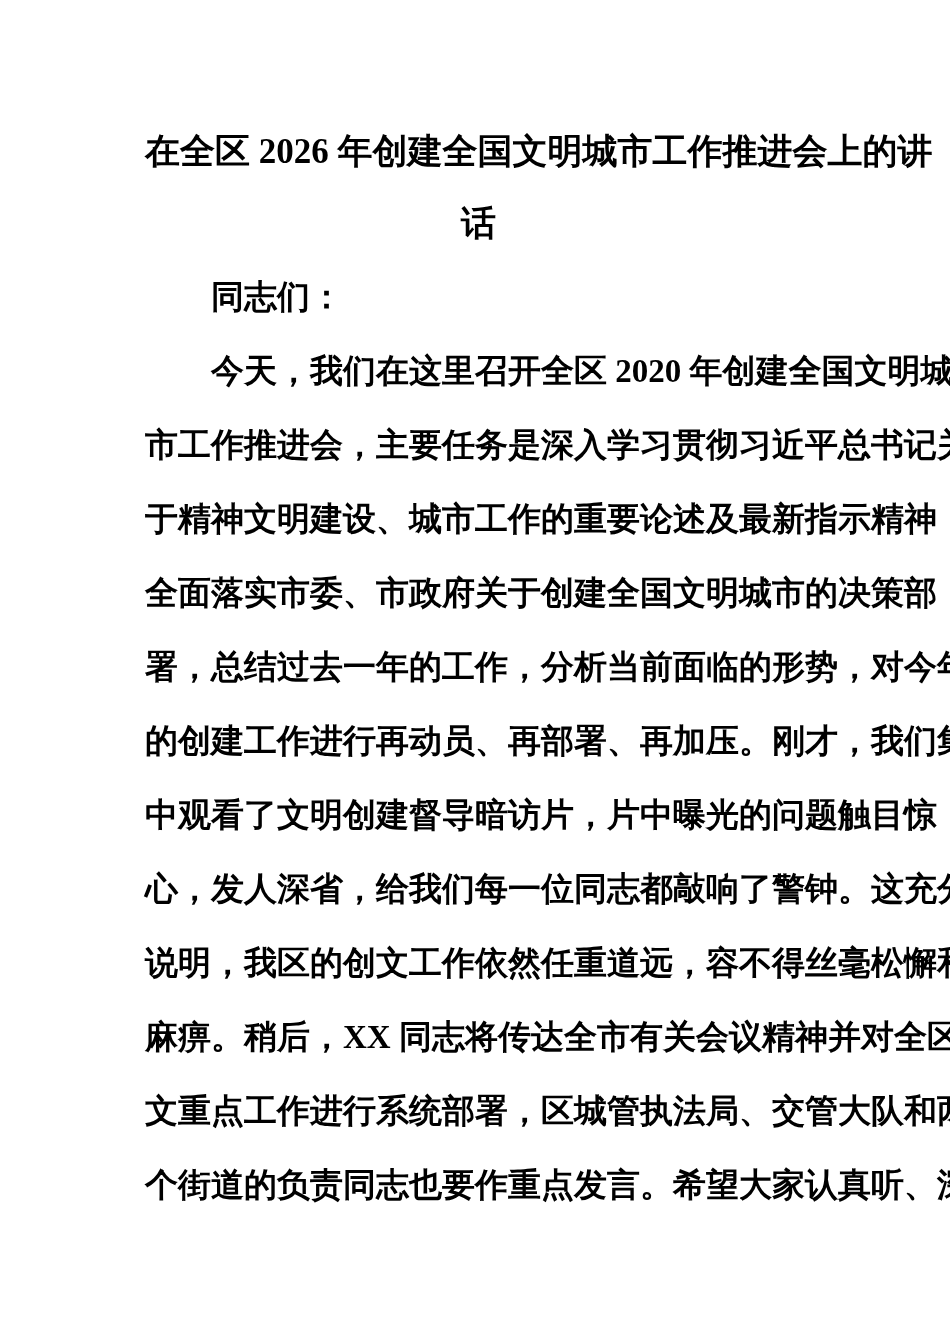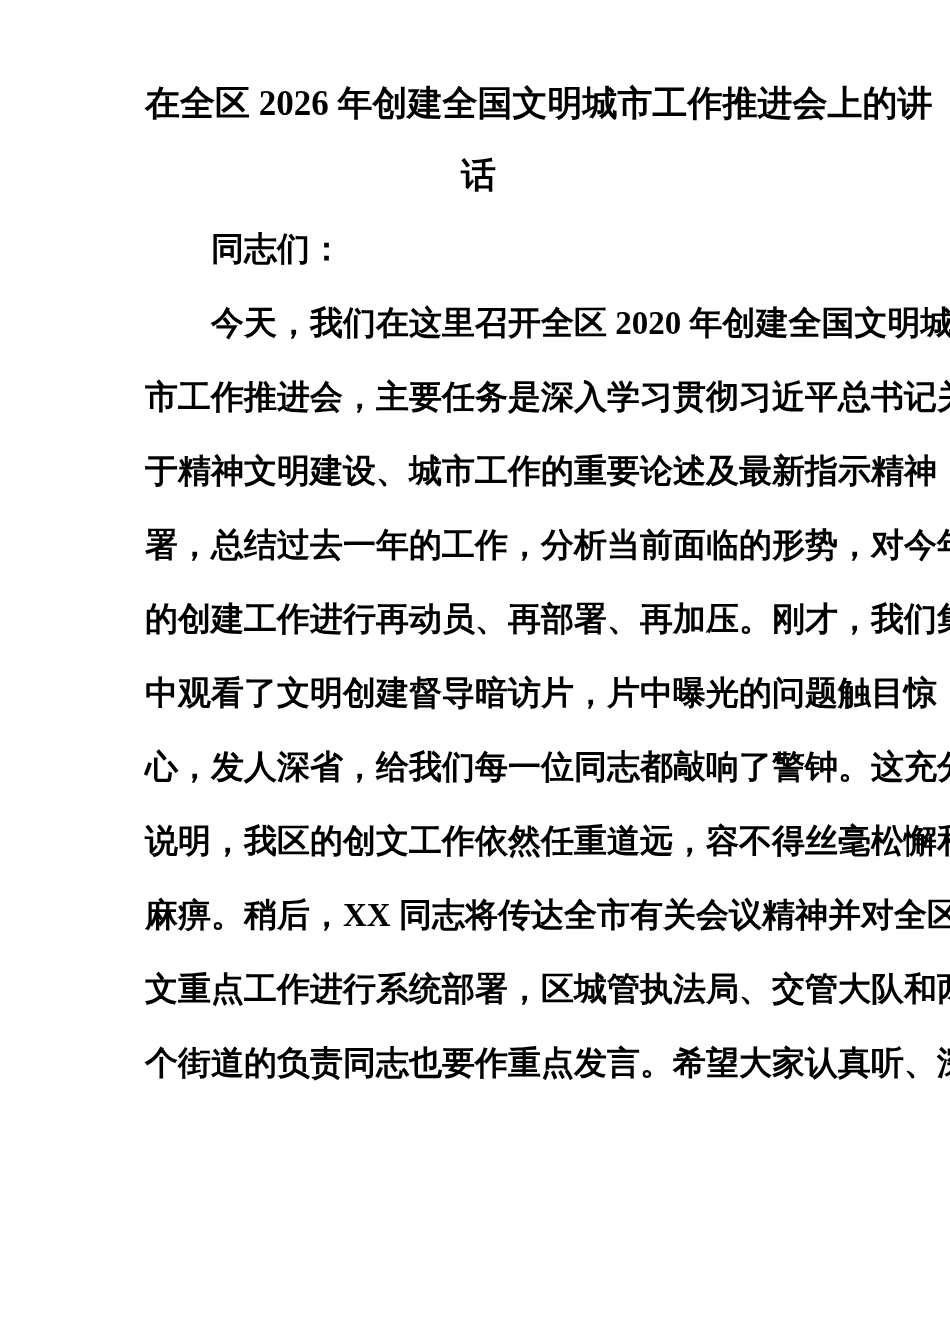--- a/index.html
+++ b/index.html
@@ -7,21 +7,21 @@
     padding: 0;
     background: #ffffff;
   }
   .page {
     position: relative;
     width: 950px;
     height: 1344px;
     background: #ffffff;
     color: #000000;
     box-sizing: border-box;
-    padding: 68px 138px 0 145px;
+    padding: 116px 138px 0 145px;
     overflow: hidden;
     font-family: "Liberation Serif", "DejaVu Serif", serif;
   }
   .doc-title .title-line {
     font-size: 35px;
     font-weight: bold;
     height: 72px;
     line-height: 72px;
     white-space: nowrap;
   }
@@ -54,20 +54,21 @@
   <div class="doc-title">
     <div class="title-line justify-line">在全区 2026 年创建全国文明城市工作推进会上的讲</div>
     <div class="title-line center-line">话</div>
   </div>
 
   <div class="doc-body">
     <div class="body-line indent left-line">同志们：</div>
     <div class="body-line indent justify-line">今天，我们在这里召开全区 2020 年创建全国文明城</div>
     <div class="body-line justify-line">市工作推进会，主要任务是深入学习贯彻习近平总书记关</div>
     <div class="body-line justify-line">于精神文明建设、城市工作的重要论述及最新指示精神，</div>
+    <div class="body-line justify-line">全面落实市委、市政府关于创建全国文明城市的决策部</div>
     <div class="body-line justify-line">署，总结过去一年的工作，分析当前面临的形势，对今年</div>
     <div class="body-line justify-line">的创建工作进行再动员、再部署、再加压。刚才，我们集</div>
     <div class="body-line justify-line">中观看了文明创建督导暗访片，片中曝光的问题触目惊</div>
     <div class="body-line justify-line">心，发人深省，给我们每一位同志都敲响了警钟。这充分</div>
     <div class="body-line justify-line">说明，我区的创文工作依然任重道远，容不得丝毫松懈和</div>
     <div class="body-line justify-line">麻痹。稍后，XX 同志将传达全市有关会议精神并对全区创</div>
     <div class="body-line justify-line">文重点工作进行系统部署，区城管执法局、交管大队和两</div>
     <div class="body-line justify-line">个街道的负责同志也要作重点发言。希望大家认真听、深</div>
   </div>
 

